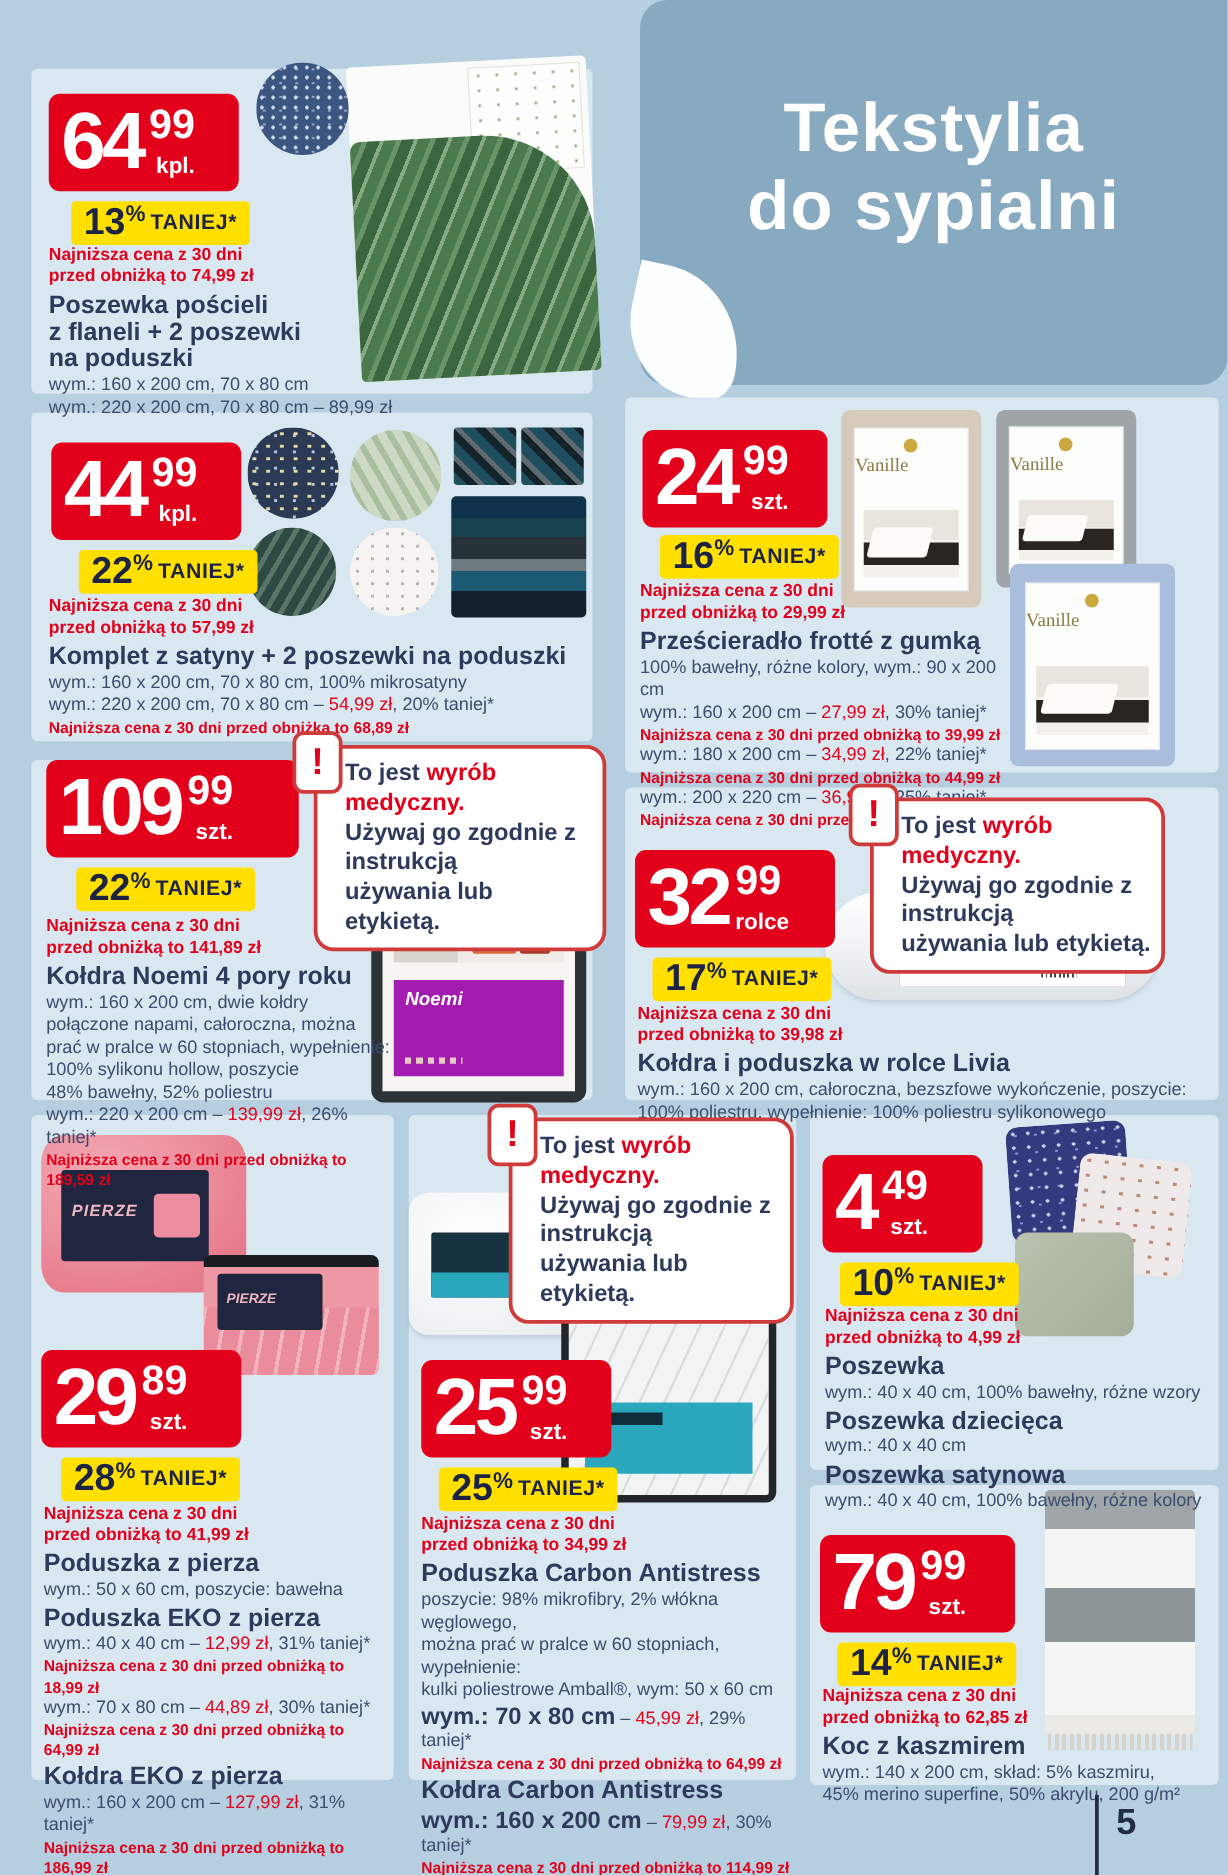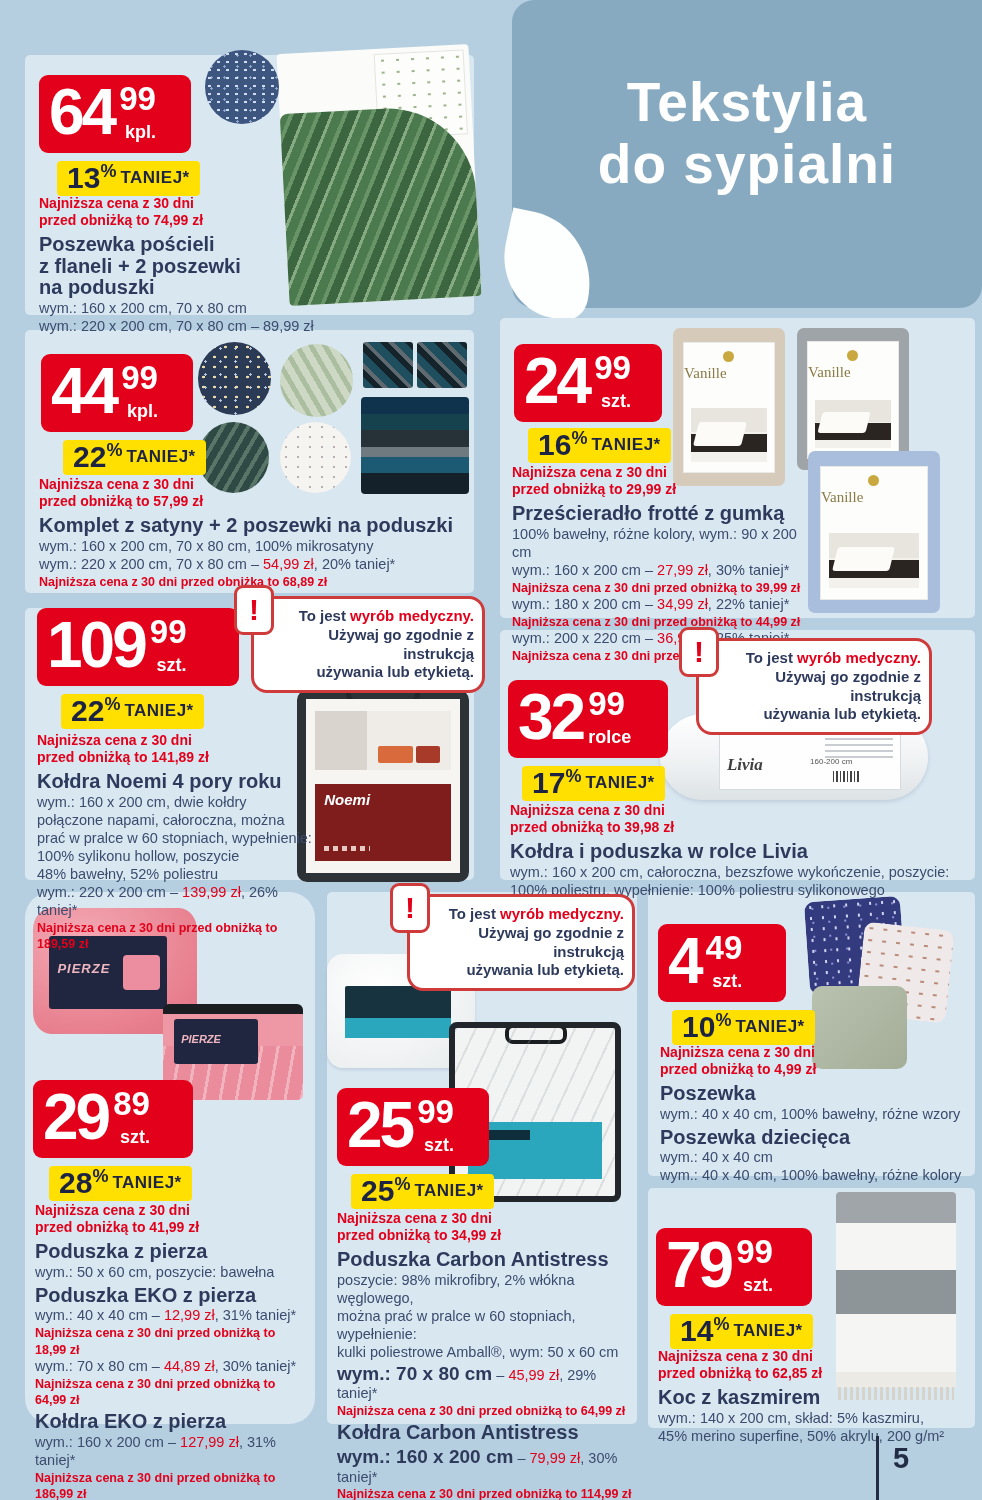--- a/index.html
+++ b/index.html
@@ -57,21 +57,21 @@
   
   .mnotice{
     position:absolute;background:#fff;border:3px solid #cf3b3b;border-radius:16px;
     padding:8px 8px 8px 22px;z-index:5;
   }
   .mexcl{
     position:absolute;left:-20px;top:-14px;width:34px;height:44px;background:#fff;
     border:3px solid #cf3b3b;border-radius:9px;color:#e2001a;font-weight:bold;font-size:30px;
     display:flex;align-items:center;justify-content:center;
   }
-  .mtext{font-size:15px;font-weight:bold;color:#2e3a5c;text-align:right;line-height:1.25;}
+  .mtext{font-size:19px;font-weight:bold;color:#2e3a5c;text-align:left;line-height:1.25;}
   .mtext span{display:block;}
   .mtext .in{display:inline;}
   .mtext .red{color:#e2001a;display:inline;}
 
   
   .imgz{position:absolute;z-index:1;}
   .swatch{position:absolute;border-radius:50%;z-index:2;}
   .sw-speck{background:#3d5680;background-image:radial-gradient(#cfdcef 1.5px,transparent 1.7px),radial-gradient(#8fa7c8 1.2px,transparent 1.4px);background-size:9px 8px,13px 11px;}
   .sw-darkfloral{background:#2b3a55;background-image:radial-gradient(#e7d9a8 1.5px,transparent 1.7px),radial-gradient(#b8c6de 1.3px,transparent 1.5px);background-size:11px 10px,15px 13px;}
   .sw-sage{background:#cdd9c4;background-image:repeating-linear-gradient(60deg,rgba(143,168,130,.55) 0 5px,transparent 5px 12px);}
@@ -94,21 +94,21 @@
   .vp-bed::before{content:"";position:absolute;left:0;bottom:18%;width:100%;height:34%;background:#2b2521;}
   .vp-bed::after{content:"";position:absolute;left:6%;bottom:30%;width:64%;height:44%;background:#fcfbf8;border-radius:3px;transform:skewX(-14deg);}
 
   .noemibag{position:absolute;background:#2c3236;border-radius:10px;z-index:1;}
   .noemibag::before{content:"";position:absolute;left:50%;top:-15px;width:64px;height:20px;margin-left:-37px;border:5px solid #23282c;border-radius:10px;}
   .nb-in{position:absolute;left:9px;right:9px;top:9px;bottom:9px;background:#f7f5f1;overflow:hidden;}
   .nb-photo{position:absolute;top:7%;left:6%;right:6%;height:34%;background:linear-gradient(90deg,#d9d4cd 0 38%,#efece7 38%);}
   .nb-photo i{position:absolute;display:block;}
   .nb-photo .o1{right:28%;bottom:12%;width:26%;height:30%;background:#d96a3b;border-radius:2px;}
   .nb-photo .o2{right:8%;bottom:12%;width:18%;height:30%;background:#a83a2a;border-radius:2px;}
-  .nb-label{position:absolute;left:6%;right:6%;bottom:7%;height:44%;background:#7f1d1d;color:#fff;}
+  .nb-label{position:absolute;left:6%;right:6%;bottom:7%;height:44%;background:#a21caf;color:#fff;}
   .nb-brand{font-size:15px;font-weight:bold;font-style:italic;padding:7px 0 0 9px;}
   .nb-dots{position:absolute;left:9px;bottom:10px;width:46px;height:5px;background:repeating-linear-gradient(90deg,#e7c9c4 0 5px,transparent 5px 9px);}
 
   .livroll{position:absolute;background:linear-gradient(180deg,#ffffff,#eceff1 65%,#dde2e5);border-radius:46px;z-index:1;box-shadow:0 2px 4px rgba(40,60,90,.15);}
   .lv-label{position:absolute;left:22%;right:10%;top:10%;bottom:12%;background:#fefefe;border:1px solid #d8dbde;}
   .lv-brand{font-family:"Liberation Serif",serif;font-style:italic;font-weight:bold;color:#404040;font-size:17px;position:absolute;left:7px;top:31px;}
   .lv-size{position:absolute;left:50%;top:52%;font-size:8px;color:#555;}
   .lv-meta{position:absolute;right:7px;top:8px;width:38%;height:26px;background:repeating-linear-gradient(180deg,#c9ccd0 0 2px,transparent 2px 6px);}
   .lv-bar{position:absolute;right:22%;bottom:7px;width:28px;height:11px;background:repeating-linear-gradient(90deg,#444 0 1.5px,transparent 1.5px 3.5px);}
 
@@ -349,21 +349,21 @@
     <div class="lowest">
       <span>Najniższa cena z 30 dni</span>
       <span>przed obniżką to 39,98 zł</span>
     </div>
     <h3 class="p-title">Kołdra i poduszka w rolce Livia</h3>
     <div class="p-line">wym.: 160 x 200 cm, całoroczna, bezszfowe wykończenie, poszycie:</div>
     <div class="p-line">100% poliestru, wypełnienie: 100% poliestru sylikonowego</div>
   </div>
 </section>
 
-<section class="card" style="left:25px;top:892px;width:290px;height:532px;border-radius:26px;">
+<section class="card" style="left:25px;top:892px;width:290px;height:532px;">
   <div class="pillowpink" style="left:8px;top:16px;width:164px;height:126px;">
     <div class="pzlab">
       <span class="pz-brand">PIERZE</span>
     </div>
   </div>
   <div class="duvetpink" style="left:138px;top:112px;width:140px;height:96px;">
     <div class="quilt"></div>
     <div class="pzlab2">
       <span class="pz-brand2">PIERZE</span>
     </div>
@@ -463,20 +463,21 @@
   </div>
   <div class="info" style="left:12px;top:152px;width:306px;">
     <div class="lowest">
       <span>Najniższa cena z 30 dni</span>
       <span>przed obniżką to 4,99 zł</span>
     </div>
     <h3 class="p-title">Poszewka</h3>
     <div class="p-line">wym.: 40 x 40 cm, 100% bawełny, różne wzory</div>
     <h3 class="p-title">Poszewka dziecięca</h3>
     <div class="p-line">wym.: 40 x 40 cm</div>
+    <h3 class="p-title">Poszewka satynowa</h3>
     <div class="p-line">wym.: 40 x 40 cm, 100% bawełny, różne kolory</div>
   </div>
 </section>
 
 <section class="card" style="left:648px;top:1188px;width:327px;height:240px;">
   <div class="blanket" style="left:188px;top:4px;width:120px;height:196px;">
     <div class="fringe"></div>
   </div>
   <div class="price-badge" style="left:8px;top:40px;width:136px;">
     <span class="pi">79</span>

